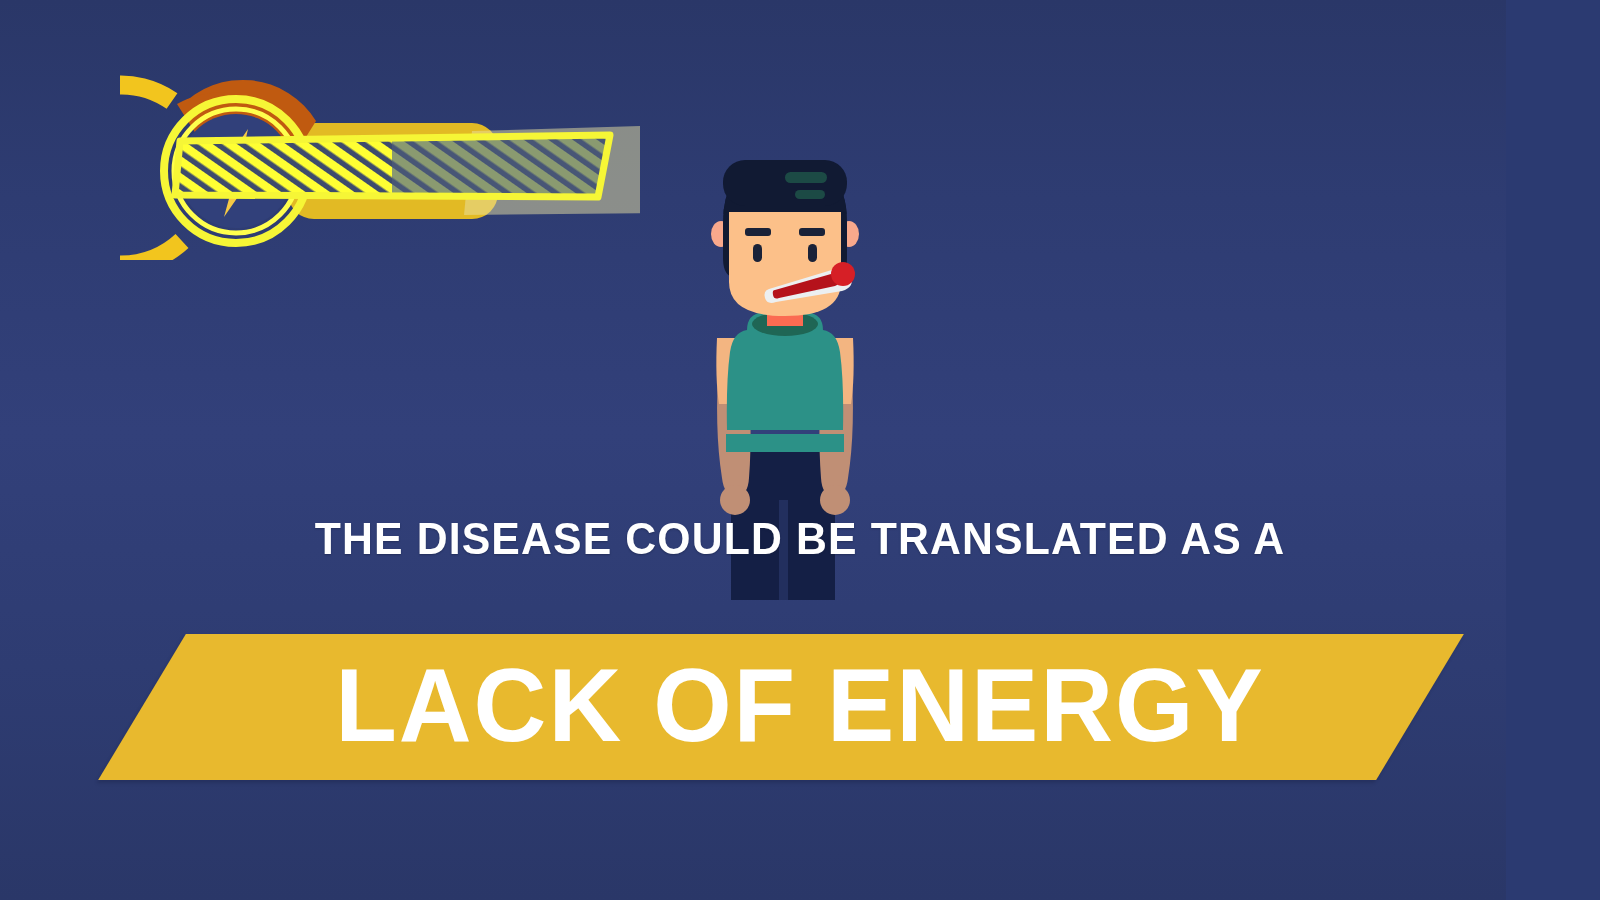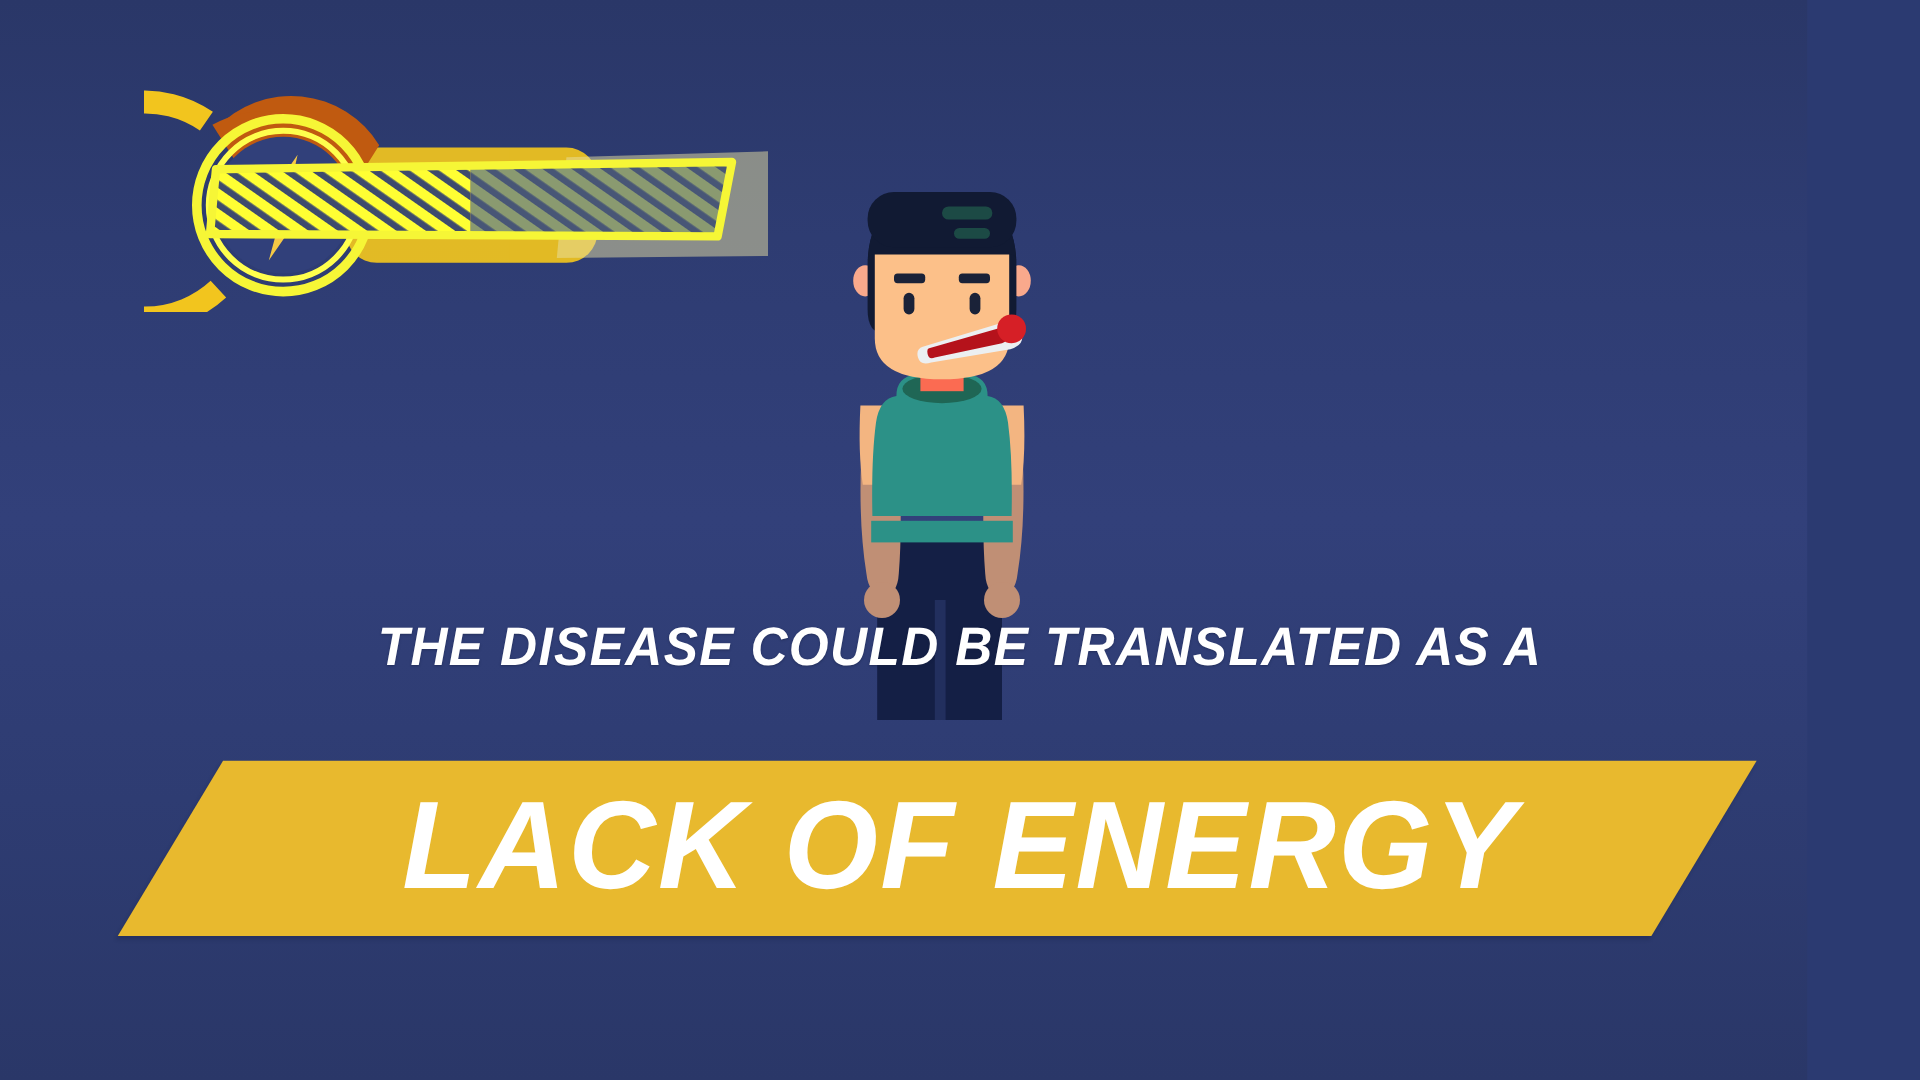--- a/index.html
+++ b/index.html
@@ -13,21 +13,20 @@
     width: 1506px;
     height: 900px;
     overflow: hidden;
     font-family: "Liberation Sans", sans-serif;
     background: linear-gradient(180deg,
       #2a3768 0%,
       #2e3c72 22%,
       #32407a 48%,
       #2e3c72 74%,
       #2a3768 100%);
-    font-style: italic;
   }
 
   
   #energy-meter {
     position: absolute;
     left: 120px;
     top: 45px;
     width: 520px;
     height: 215px;
   }

